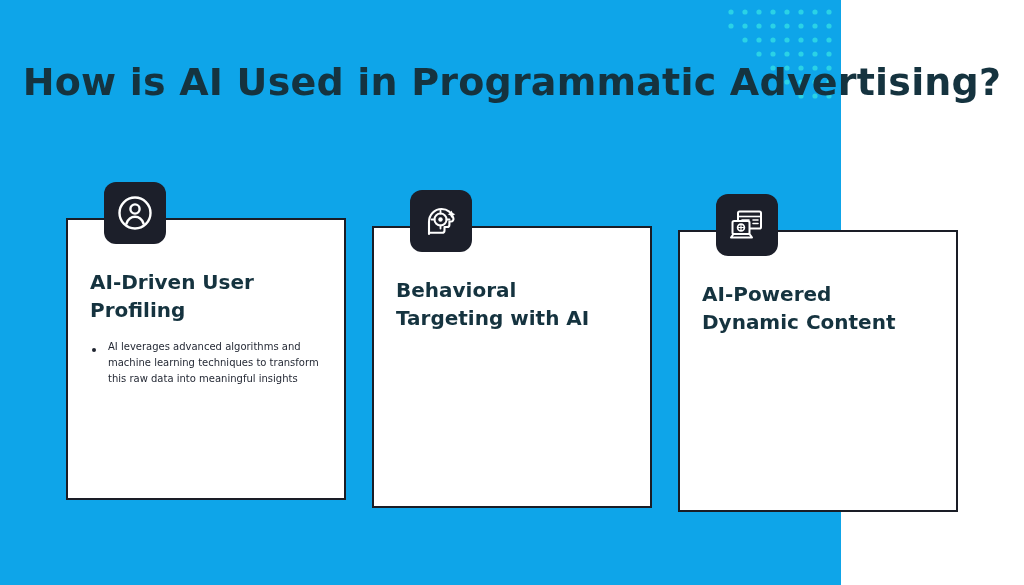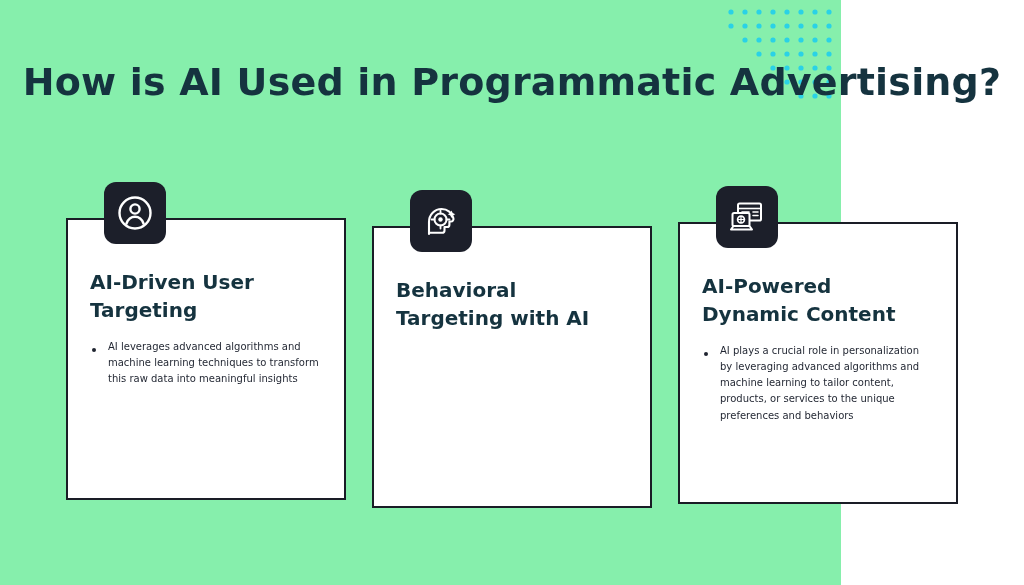--- a/index.html
+++ b/index.html
@@ -7,21 +7,21 @@
     width: 1024px;
     height: 585px;
     background: #ffffff;
     font-family: "DejaVu Sans", sans-serif;
     overflow: hidden;
   }
   .slide {
     position: relative;
     width: 841px;
     height: 585px;
-    background: #86efac;
+    background: #0ea5e9;
   }
 
   
   .dot-grid {
     position: absolute;
     top: 4px;
     right: 6px;
     width: 110px;
     height: 100px;
   }
@@ -55,21 +55,21 @@
   .card {
     position: relative;
     background: #ffffff;
     border: 2px solid #1a1d26;
     flex: 1 1 0;
     min-height: 282px;
     padding: 48px 22px 18px 22px;
   }
   .card.card-1 { min-height: 282px; }
   .card.card-2 { min-height: 282px; margin-top: 8px; }
-  .card.card-3 { min-height: 282px; margin-top: 4px; }
+  .card.card-3 { min-height: 282px; margin-top: 12px; }
 
   .icon-badge {
     position: absolute;
     top: -38px;
     left: 36px;
     width: 62px;
     height: 62px;
     border-radius: 12px;
     background: #1c1f2a;
     display: flex;
@@ -170,21 +170,21 @@
   <div class="cards">
 
     <div class="card card-1">
       <div class="icon-badge">
         <svg width="36" height="36" viewBox="0 0 36 36" xmlns="http://www.w3.org/2000/svg">
           <circle cx="18" cy="18" r="15.5" fill="none" stroke="#ffffff" stroke-width="2.4"></circle>
           <circle cx="18" cy="14" r="4.6" fill="none" stroke="#ffffff" stroke-width="2.4"></circle>
           <path d="M9.5 28.5c1.6-4.6 5-6.8 8.5-6.8s6.9 2.2 8.5 6.8" fill="none" stroke="#ffffff" stroke-width="2.4" stroke-linecap="round"></path>
         </svg>
       </div>
-      <div class="card-title">AI-Driven User Targeting</div>
+      <div class="card-title">AI-Driven User Profiling</div>
       <ul class="bullets">
         <li>AI leverages advanced algorithms and machine learning techniques to transform this raw data into meaningful insights</li>
       </ul>
     </div>
 
     <div class="card card-2">
       <div class="icon-badge">
         <svg width="36" height="36" viewBox="0 0 36 36" xmlns="http://www.w3.org/2000/svg">
           <path d="M6 31V19c0-7.2 5.6-13 12.6-13 5.9 0 10.6 4 11.8 9.3.4 1.8-.9 3.2-2.4 3.2h-1.6v3.2c0 1.3-1 2.3-2.3 2.3h-2.6v3.4c0 1.3-1.1 2.4-2.4 2.4H6z" fill="none" stroke="#ffffff" stroke-width="2.1" stroke-linejoin="round"></path>
           <circle cx="17.5" cy="16.5" r="6" fill="none" stroke="#ffffff" stroke-width="2"></circle>
@@ -202,19 +202,16 @@
           <rect x="9" y="4.5" width="23" height="17" rx="1.6" fill="none" stroke="#ffffff" stroke-width="2"></rect>
           <path d="M9 9.5h23" stroke="#ffffff" stroke-width="1.6"></path>
           <path d="M13 13h7M13 16.5h7M24 13h5M24 16.5h5" stroke="#ffffff" stroke-width="1.6" stroke-linecap="round"></path>
           <rect x="3.5" y="14" width="17" height="13" rx="1.6" fill="#1c1f2a" stroke="#ffffff" stroke-width="2"></rect>
           <circle cx="12" cy="20.5" r="3.4" fill="none" stroke="#ffffff" stroke-width="1.7"></circle>
           <path d="M8.6 20.5h6.8M12 17.1v6.8" stroke="#ffffff" stroke-width="1.2"></path>
           <path d="M2 30.5h21l-2.5-3.5H4.5z" fill="none" stroke="#ffffff" stroke-width="2" stroke-linejoin="round"></path>
         </svg>
       </div>
       <div class="card-title">AI-Powered Dynamic Content</div>
-      <ul class="bullets">
-        <li>AI plays a crucial role in personalization by leveraging advanced algorithms and machine learning to tailor content, products, or services to the unique preferences and behaviors</li>
-      </ul>
     </div>
 
   </div>
 </div>
 
 </body></html>

